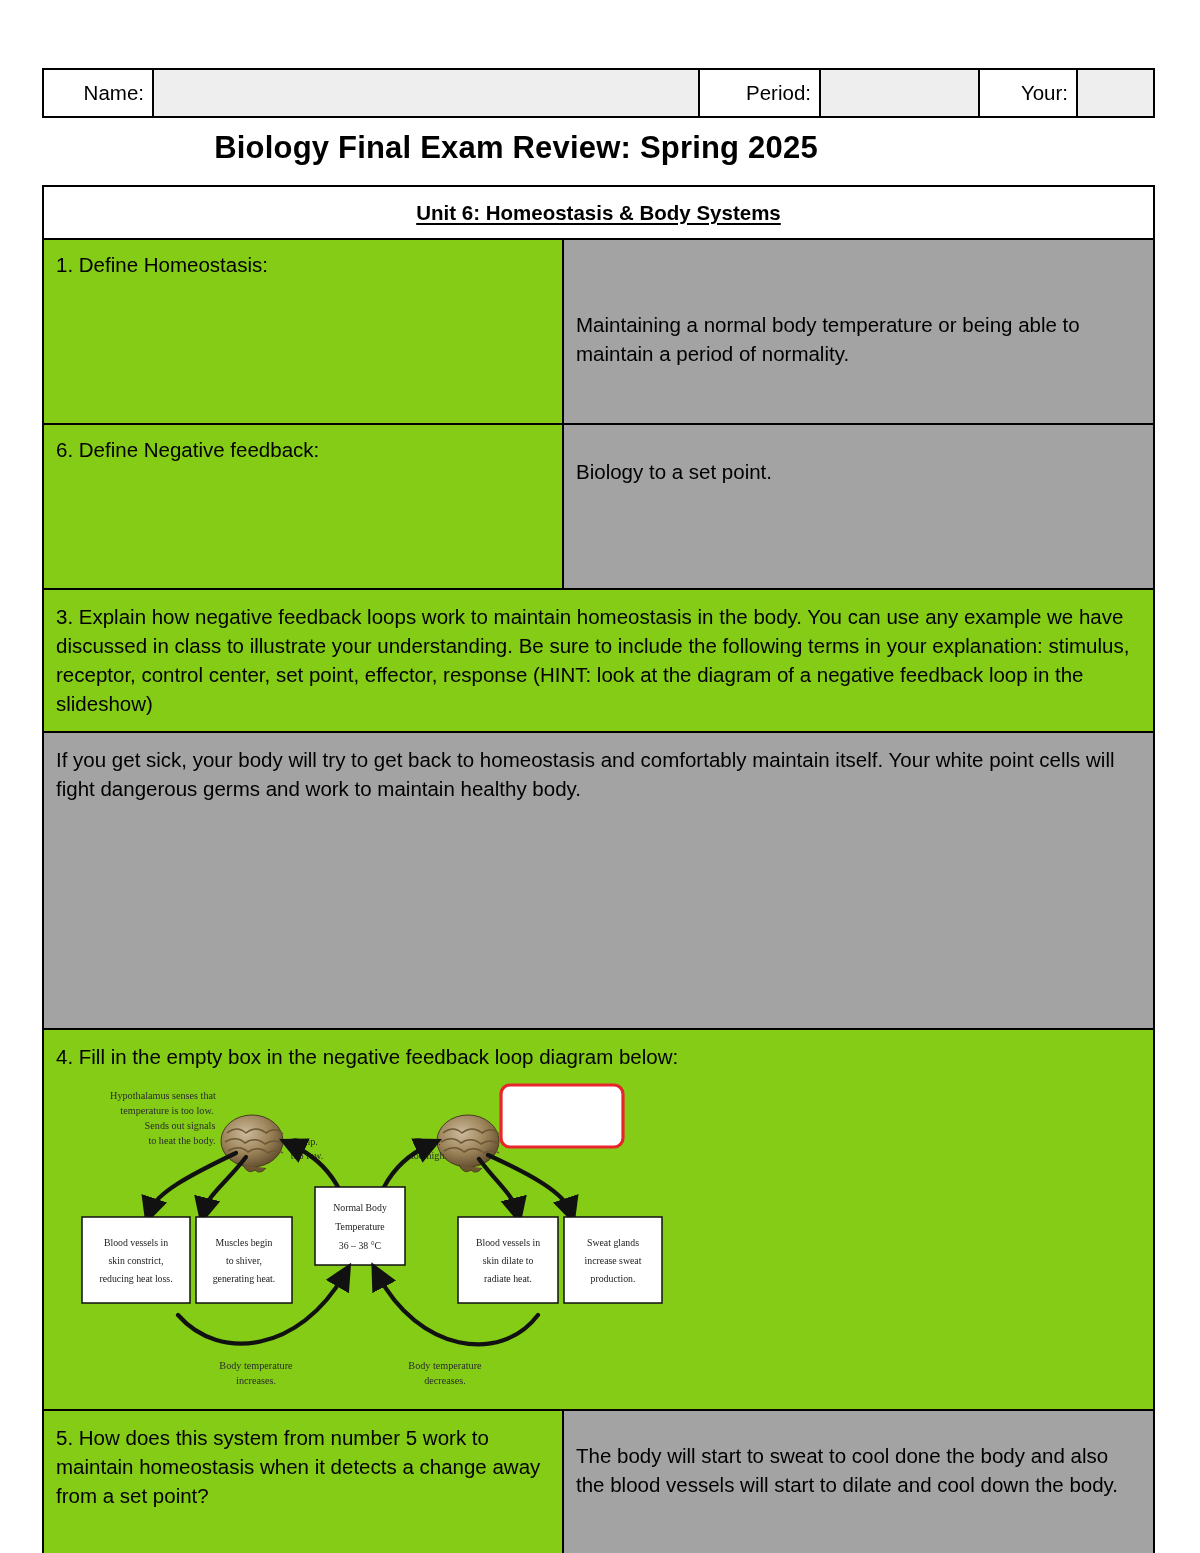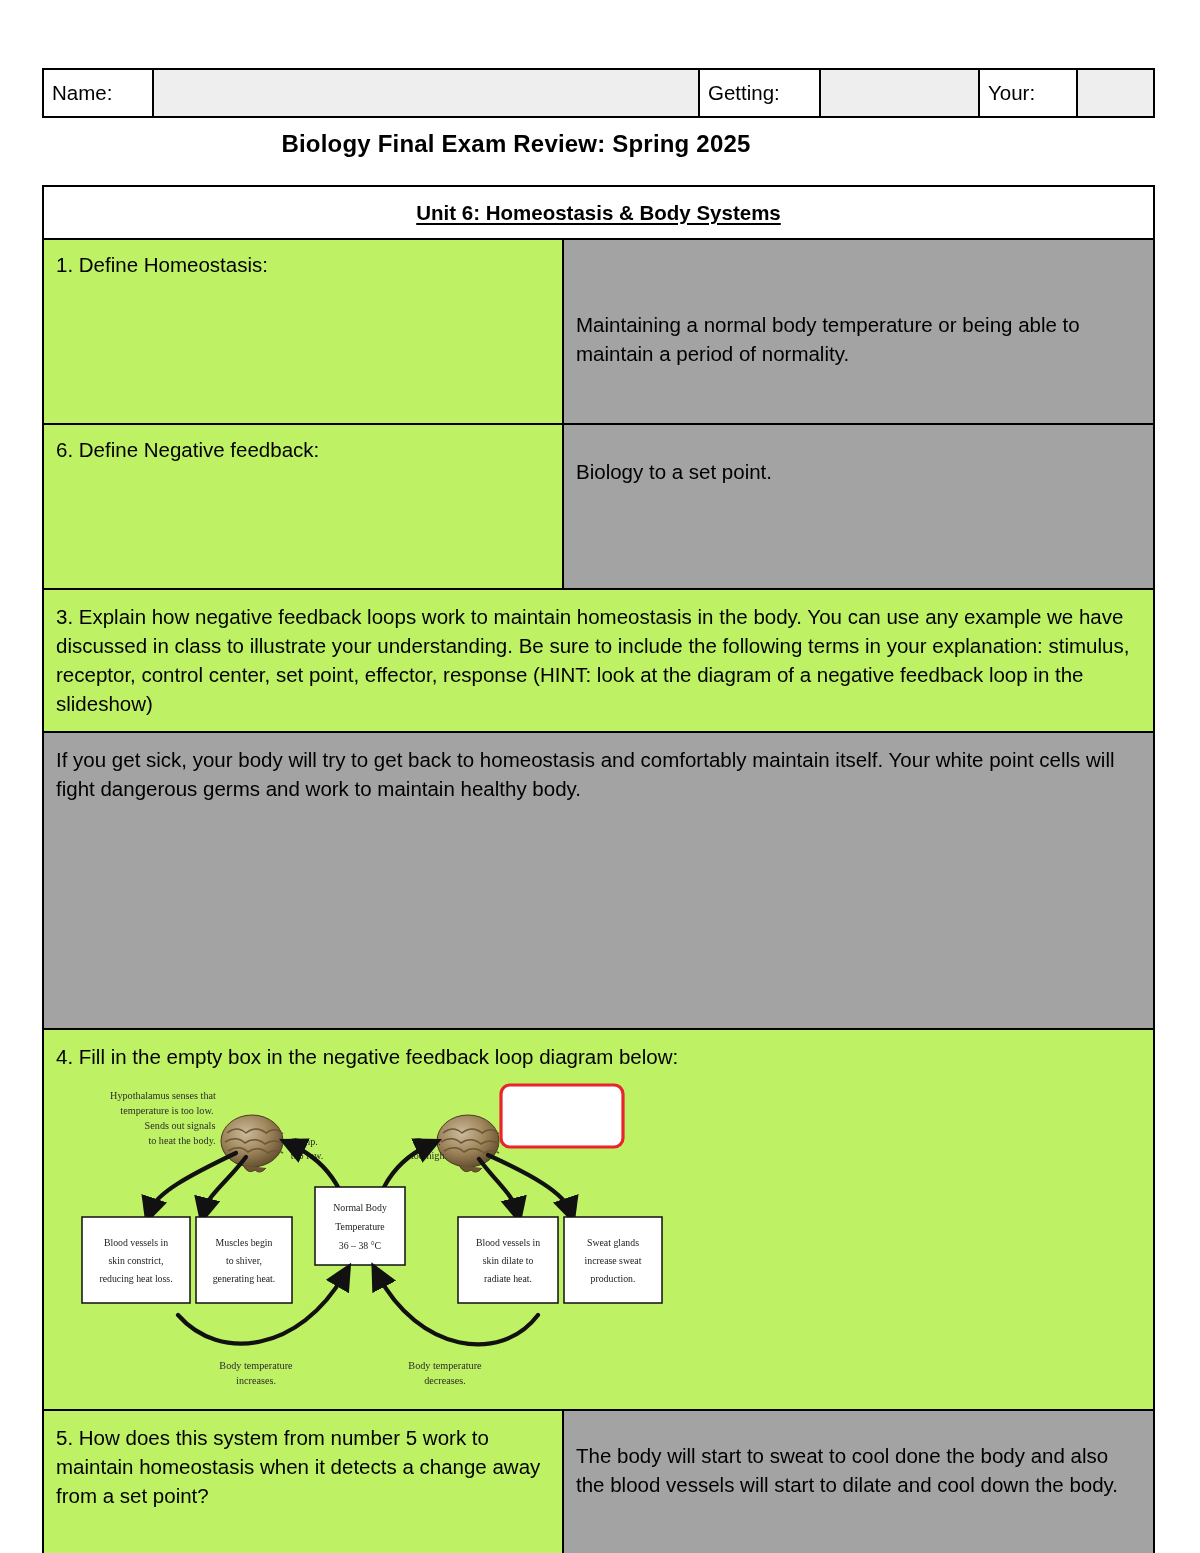--- a/index.html
+++ b/index.html
@@ -31,37 +31,38 @@
     border-collapse: collapse;
     table-layout: fixed;
   }
   .namebar td {
     border: 2.2px solid #000;
     height: 46px;
     font-size: 20.5px;
     padding: 0 8px;
     vertical-align: middle;
     line-height: 1.1;
+    text-align: right;
   }
   .namebar td.fillcell {
     background: #eeeeee;
   }
   .namebar td.labelcell {
     background: #ffffff;
     white-space: nowrap;
   }
 
   
   .doc-title {
     position: absolute;
     left: 0;
     top: 130px;
     width: 1032px;
     text-align: center;
-    font-size: 24px;
+    font-size: 31px;
     font-weight: bold;
     letter-spacing: 0.2px;
   }
 
   
   .review {
     position: absolute;
     left: 42px;
     top: 185px;
     width: 1113px;
@@ -82,21 +83,21 @@
     padding-top: 11px !important;
     padding-bottom: 11px !important;
   }
   .unit-header span {
     text-decoration: underline;
     text-underline-offset: 3px;
   }
   .answer {
     background: #a3a3a3;
   }
-  .q-cell { background: #bef264; }
+  .q-cell { background: #84cc16; }
   .mid-pad { padding-top: 70px !important; }
   .mid-pad2 { padding-top: 32px !important; }
 
   
   .diagram-wrap {
     position: relative;
     width: 620px;
     height: 320px;
     margin-top: 12px;
     margin-left: 14px;
@@ -137,21 +138,21 @@
 </head>
 <body>
 
 <div class="page">
 
   <table class="namebar">
     <tbody>
         <tr>
       <td class="labelcell" style="width:92px">Name:</td>
       <td class="fillcell" style="width:528px"></td>
-      <td class="labelcell" style="width:103px">Getting:</td>
+      <td class="labelcell" style="width:103px">Period:</td>
       <td class="fillcell" style="width:141px"></td>
       <td class="labelcell" style="width:80px">Your:</td>
       <td class="fillcell"></td>
     </tr>
   </tbody>
     </table>
 
   <div class="doc-title">Biology Final Exam Review: Spring 2025</div>
 
   <table class="review">

